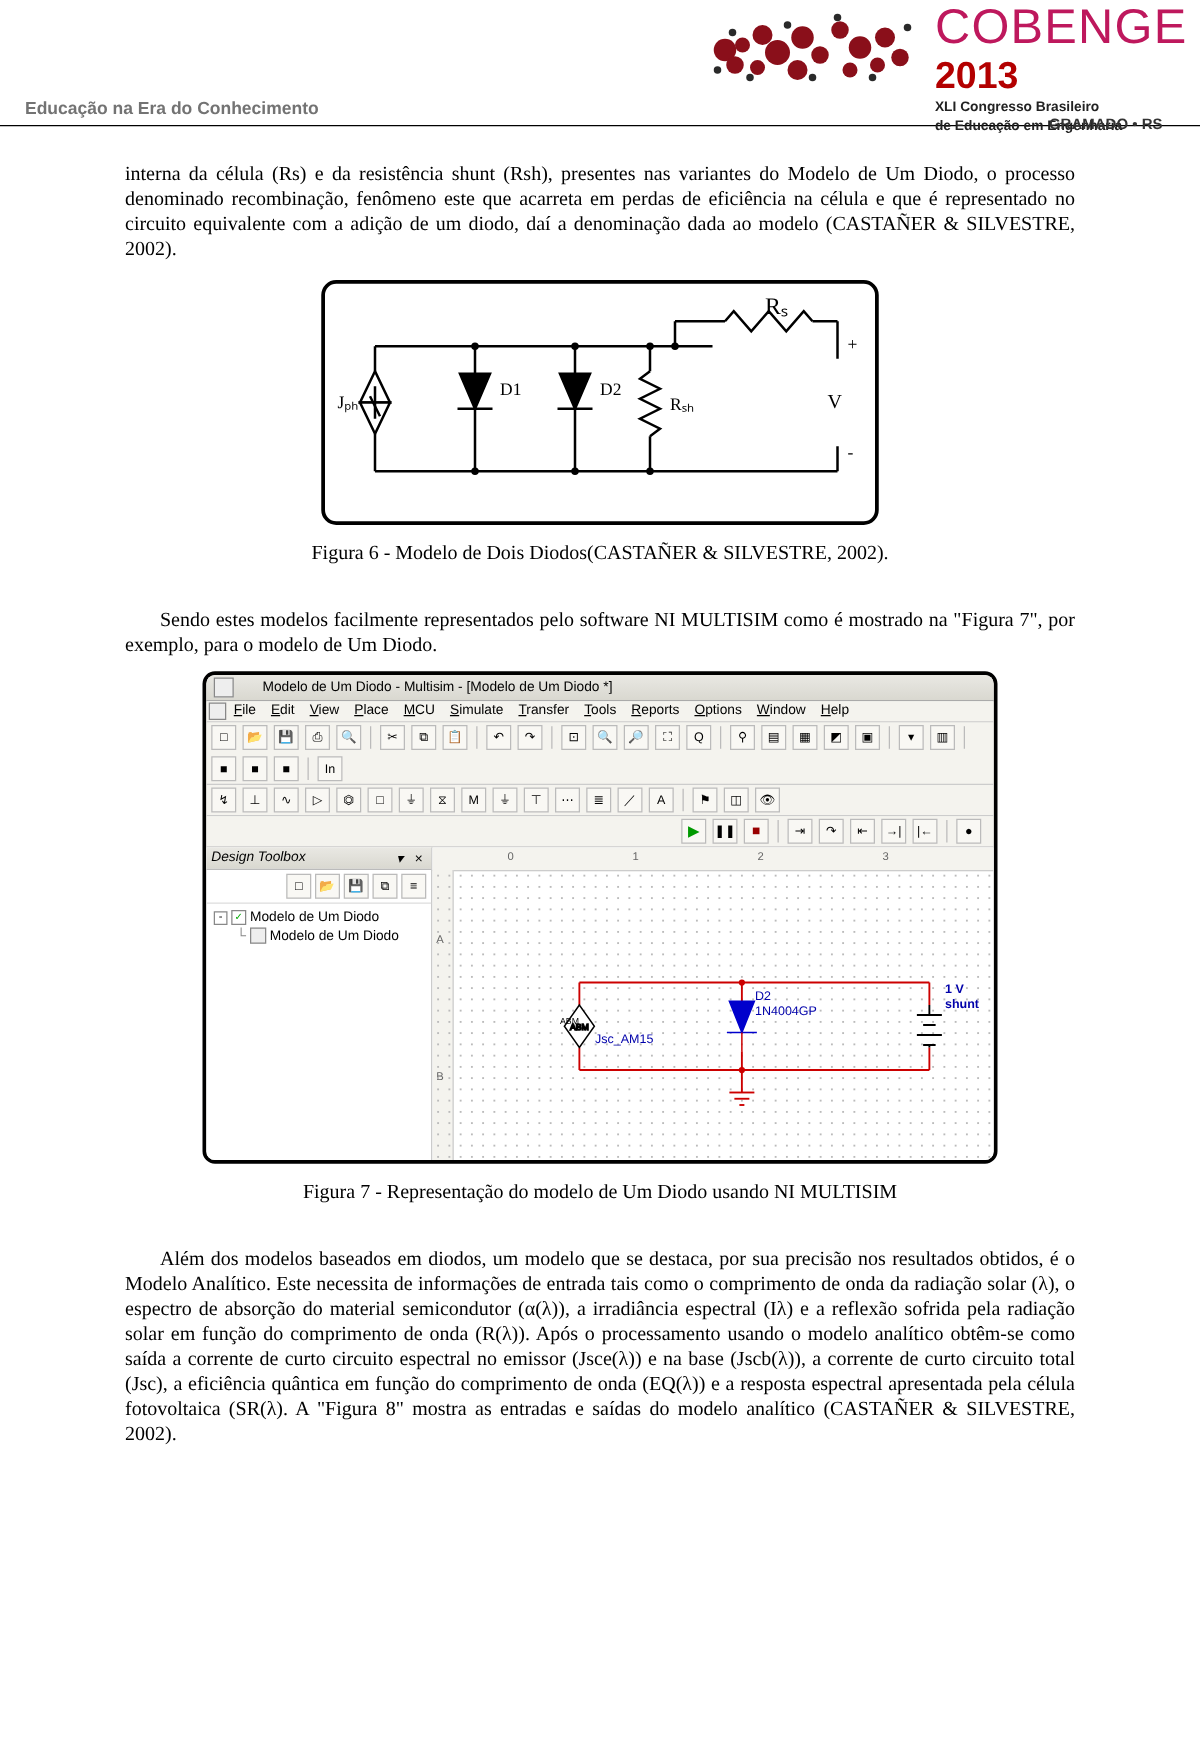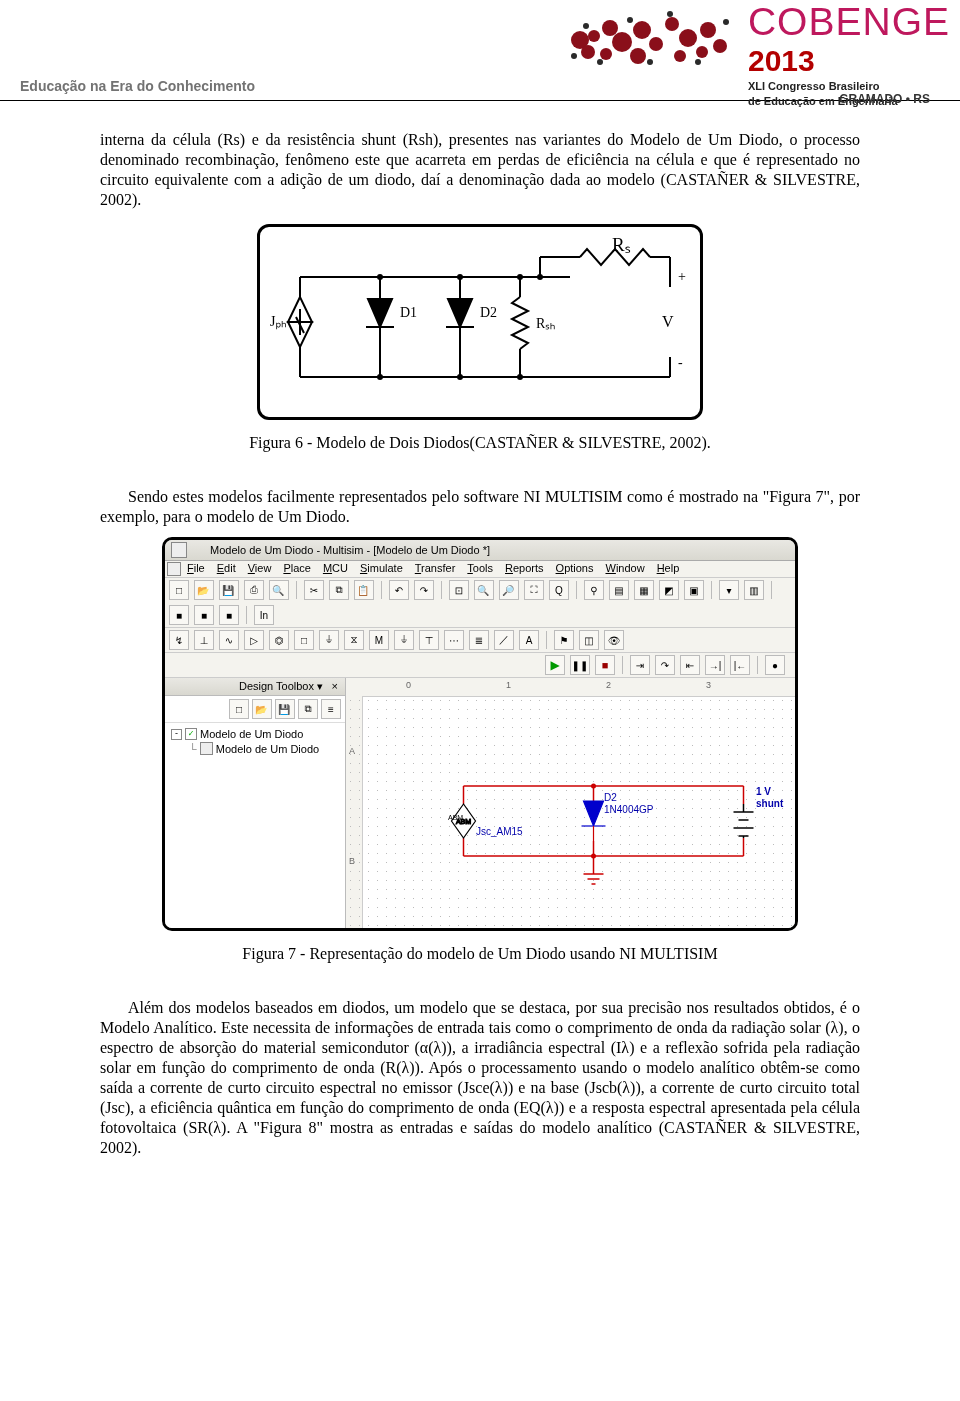--- a/index.html
+++ b/index.html
@@ -166,21 +166,21 @@
   .ms-side {
     width: 180px;
     background: #fff;
     border-right: 1px solid #bbb;
     display:flex; flex-direction:column;
   }
   .ms-side-hdr {
     background: linear-gradient(#e9e8e3,#d9d8d0);
     padding: 2px 4px;
     border-bottom: 1px solid #bbb;
-    display:flex; justify-content:flex-end;
+    display:flex; justify-content:space-between;font-style:italic;
   }
   .ms-side-tools {
     padding: 3px 4px;
     border-bottom: 1px solid #ddd;
     display:flex; gap:3px; justify-content:flex-end;
   }
   .ms-tree {
     padding: 4px 6px;
     font-size: 11px;
   }

